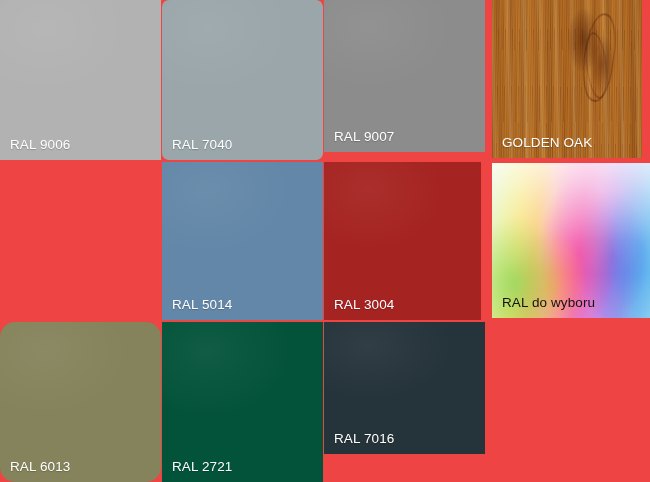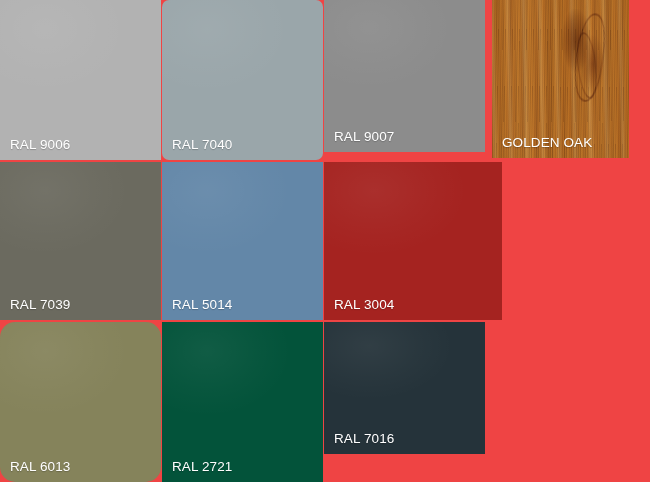--- a/index.html
+++ b/index.html
@@ -204,44 +204,46 @@
     <div class="swatch" style="left: 162px; top: 0px; width: 161px; height: 160px; border-radius: 7px;">
       <div class="swatch-fill" style="background: rgb(154, 166, 170);"></div>
       <div class="swatch-sheen"></div>
       <div class="swatch-label light" style="color: rgb(255, 255, 255);">RAL 7040</div>
     </div>
     <div class="swatch" style="left: 324px; top: 0px; width: 161px; height: 152px; text-decoration: underline;">
       <div class="swatch-fill" style="background: rgb(140, 140, 140);"></div>
       <div class="swatch-sheen"></div>
       <div class="swatch-label light" style="color: rgb(255, 255, 255);">RAL 9007</div>
     </div>
-    <div class="swatch" style="left: 492px; top: 0px; width: 137px; height: 158px;">
+    <div class="swatch" style="left: 492px; top: 0px; width: 150px; height: 158px;">
       <div class="wood-base" style="background: rgb(192, 122, 42);"></div>
       <div class="wood-grain"></div>
       <div class="wood-streaks"></div>
       <div class="wood-knot-a"></div>
       <div class="wood-knot-b"></div>
       <div class="wood-knot-c"></div>
       <div class="wood-shade"></div>
       <div class="swatch-label light" style="color: rgb(255, 255, 255);">GOLDEN OAK</div>
     </div>
-    <div class="swatch" style="left: 0px; top: 162px; width: 161px; height: 158px;">
-      <div class="swatch-fill" style="background: rgb(107, 106, 95);"></div>
-      <div class="swatch-sheen"></div>
-      <div class="swatch-label light" style="color: rgb(255, 255, 255);">RAL 7039</div>
-    </div>
     <div class="swatch" style="left: 162px; top: 162px; width: 161px; height: 158px; text-align: center;">
       <div class="swatch-fill" style="background: rgb(99, 135, 168);"></div>
       <div class="swatch-sheen"></div>
       <div class="swatch-label light" style="color: rgb(255, 255, 255);">RAL 5014</div>
     </div>
-    <div class="swatch" style="left: 324px; top: 162px; width: 178px; height: 158px;">
+    <div class="swatch" style="left: 324px; top: 162px; width: 157px; height: 158px;">
       <div class="swatch-fill" style="background: rgb(165, 35, 32);"></div>
       <div class="swatch-sheen"></div>
       <div class="swatch-label light" style="color: rgb(255, 255, 255);">RAL 3004</div>
+    </div>
+    <div class="swatch" style="left: 492px; top: 163px; width: 158px; height: 155px;">
+      <div class="rainbow-base" style="background: rgb(240, 138, 200);"></div>
+      <div class="rainbow-l1"></div>
+      <div class="rainbow-l3"></div>
+      <div class="rainbow-l2"></div>
+      <div class="swatch-label dark" style="color: rgb(21, 18, 15);">RAL do wyboru</div>
     </div>
     <div class="swatch" style="left: 0px; top: 322px; width: 161px; height: 160px; border-radius: 15px;">
       <div class="swatch-fill" style="background: rgb(133, 131, 91);"></div>
       <div class="swatch-sheen"></div>
       <div class="swatch-label light" style="color: rgb(255, 255, 255);">RAL 6013</div>
     </div>
     <div class="swatch" style="left: 162px; top: 322px; width: 161px; height: 160px;">
       <div class="swatch-fill" style="background: rgb(3, 83, 58);"></div>
       <div class="swatch-sheen"></div>
       <div class="swatch-label light" style="color: rgb(255, 255, 255);">RAL 2721</div>

